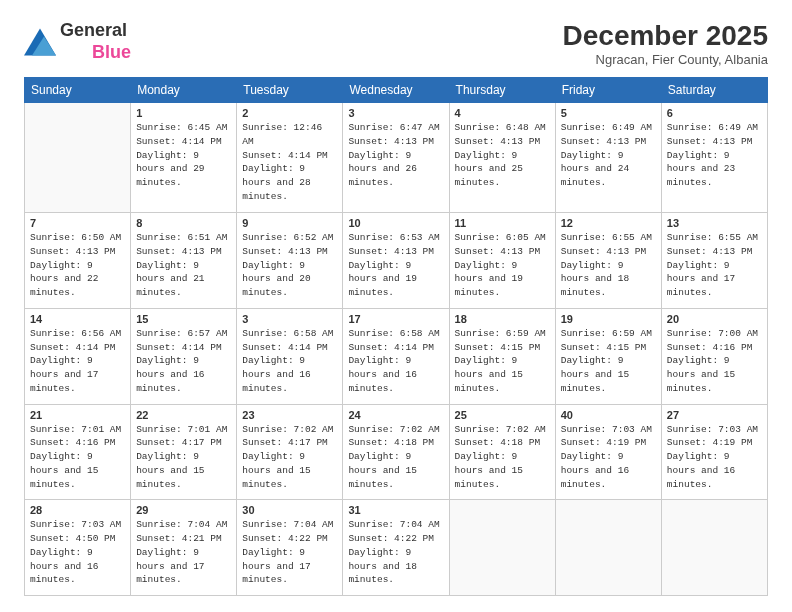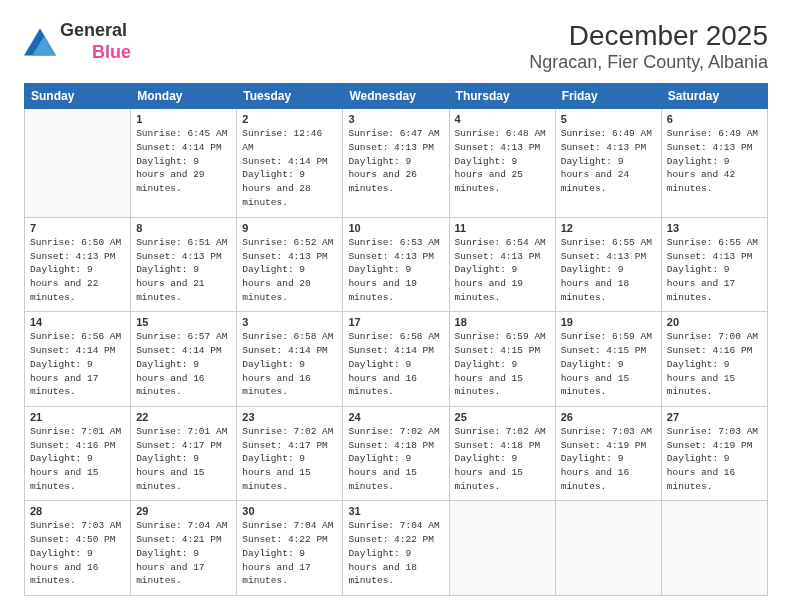--- a/index.html
+++ b/index.html
@@ -38,38 +38,38 @@
     .logo-icon {
       width: 32px;
       height: 28px;
     }
     .title-block {
       text-align: right;
     }
     .month-title {
       font-size: 28px;
       color: #333;
-      font-weight: normal;
+      font-weight: bold;
     }
     .subtitle {
-      font-size: 18px;
+      font-size: 13px;
       color: #555;
     }
     .calendar {
       flex: 1;
       border: 1px solid #ccc;
       border-collapse: collapse;
       width: 100%;
       table-layout: fixed;
     }
     .calendar th {
       background: #2a6db5;
       color: #fff;
       font-size: 12px;
-      font-weight: bold;
+      font-weight: normal;
       text-align: left;
       padding: 5px 6px;
       border: 1px solid #2a6db5;
     }
     .calendar td {
       border: 1px solid #ccc;
       vertical-align: top;
       padding: 4px 5px;
       font-size: 9.5px;
       color: #333;
@@ -163,21 +163,21 @@
               <div>Sunrise: 6:49 AM</div>
               <div>Sunset: 4:13 PM</div>
               <div>Daylight: 9 hours and 24 minutes.</div>
             </div>
           </td>
           <td>
             <span class="day-num">6</span>
             <div class="day-info">
               <div>Sunrise: 6:49 AM</div>
               <div>Sunset: 4:13 PM</div>
-              <div>Daylight: 9 hours and 42 minutes.</div>
+              <div>Daylight: 9 hours and 23 minutes.</div>
             </div>
           </td>
         </tr>
         <tr>
           <td>
             <span class="day-num">7</span>
             <div class="day-info">
               <div>Sunrise: 6:50 AM</div>
               <div>Sunset: 4:13 PM</div>
               <div>Daylight: 9 hours and 22 minutes.</div>
@@ -203,21 +203,21 @@
             <span class="day-num">10</span>
             <div class="day-info">
               <div>Sunrise: 6:53 AM</div>
               <div>Sunset: 4:13 PM</div>
               <div>Daylight: 9 hours and 19 minutes.</div>
             </div>
           </td>
           <td>
             <span class="day-num">11</span>
             <div class="day-info">
-              <div>Sunrise: 6:54 AM</div>
+              <div>Sunrise: 6:05 AM</div>
               <div>Sunset: 4:13 PM</div>
               <div>Daylight: 9 hours and 19 minutes.</div>
             </div>
           </td>
           <td>
             <span class="day-num">12</span>
             <div class="day-info">
               <div>Sunrise: 6:55 AM</div>
               <div>Sunset: 4:13 PM</div>
               <div>Daylight: 9 hours and 18 minutes.</div>
@@ -325,21 +325,21 @@
           </td>
           <td>
             <span class="day-num">25</span>
             <div class="day-info">
               <div>Sunrise: 7:02 AM</div>
               <div>Sunset: 4:18 PM</div>
               <div>Daylight: 9 hours and 15 minutes.</div>
             </div>
           </td>
           <td>
-            <span class="day-num">26</span>
+            <span class="day-num">40</span>
             <div class="day-info">
               <div>Sunrise: 7:03 AM</div>
               <div>Sunset: 4:19 PM</div>
               <div>Daylight: 9 hours and 16 minutes.</div>
             </div>
           </td>
           <td>
             <span class="day-num">27</span>
             <div class="day-info">
               <div>Sunrise: 7:03 AM</div>

